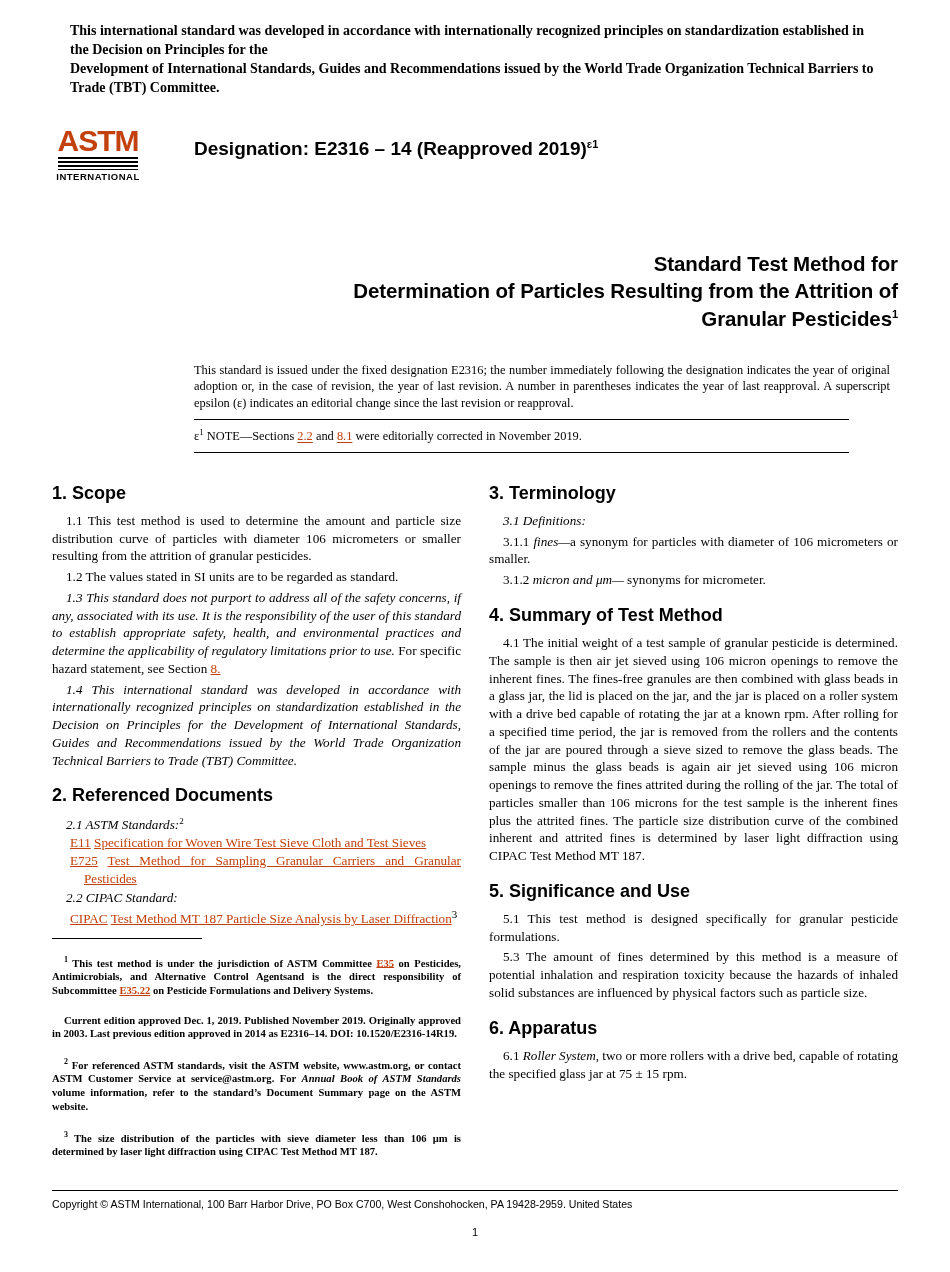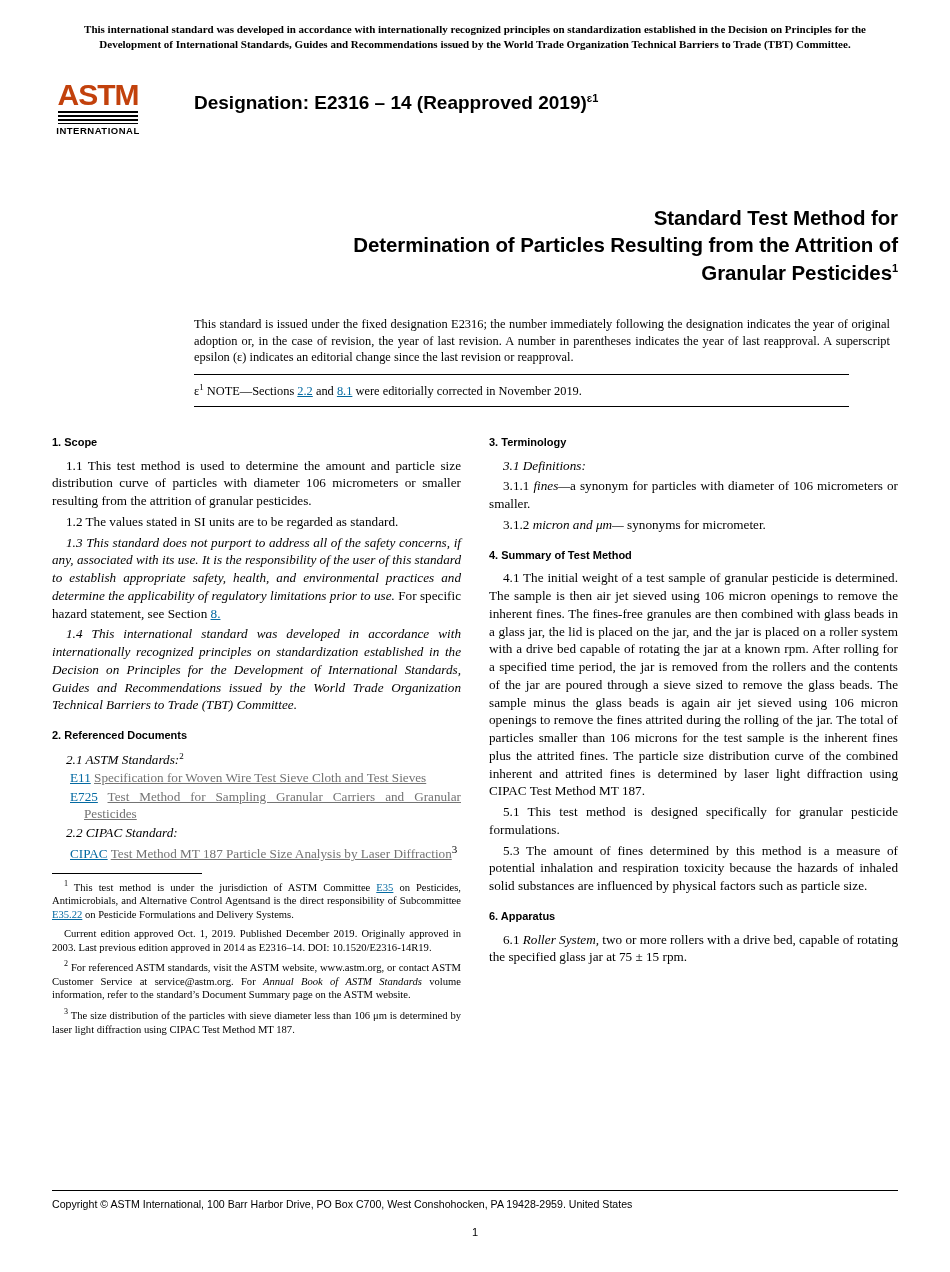--- a/index.html
+++ b/index.html
@@ -16,23 +16,22 @@
   .page {
     position: relative;
     width: 950px;
     height: 1272px;
     box-sizing: border-box;
     padding: 18px 52px 0 52px;
   }
   .tbt-header {
     font-family: "Liberation Serif", serif;
     font-weight: bold;
-    font-size: 11px;
+    font-size: 14px;
     line-height: 1.35;
-    text-align: center;
     margin: 4px 18px 0 18px;
   }
   .desig-row {
     display: flex;
     align-items: flex-start;
     margin-top: 26px;
   }
   .logo-box {
     width: 92px;
     flex: 0 0 92px;
@@ -113,41 +112,41 @@
   .epsilon-note sup {
     font-size: 9px;
   }
   .rule2 {
     border: none;
     border-top: 0.8px solid #000;
     margin: 0 0 0 142px;
     width: 655px;
   }
   .link {
-    color: #0369a1;
+    color: #c2410c;
   }
   .link-blue {
-    color: #737373;
+    color: #c2410c;
     text-decoration: underline;
   }
   .columns {
     display: flex;
     margin-top: 28px;
     gap: 28px;
   }
   .col {
     width: 413px;
     font-size: 13.2px;
     line-height: 1.345;
     text-align: justify;
   }
   .sec-head {
     font-family: "Liberation Sans", sans-serif;
     font-weight: bold;
-    font-size: 11px;
+    font-size: 18px;
     margin: 14px 0 7px 0;
   }
   .sec-head:first-child {
     margin-top: 0;
   }
   p.para {
     margin: 0 0 3px 0;
     text-indent: 14px;
   }
   .ital {
@@ -172,22 +171,23 @@
     border-top: 0.8px solid #000;
     width: 150px;
     margin: 10px 0 5px 0;
   }
   .footnotes {
     font-size: 10.6px;
     line-height: 1.3;
     text-align: justify;
   }
   .footnotes p {
-    margin: 5px 0 0 0;
+    margin: 16px 0 0 0;
     text-indent: 12px;
+    font-weight: bold;
   }
   .footnotes sup {
     font-size: 8px;
   }
   .footer {
     position: absolute;
     left: 52px;
     bottom: 34px;
     width: 846px;
   }
@@ -259,37 +259,38 @@
       <p class="ref-label"><span>2.1  ASTM Standards:</span><sup>2</sup></p>
       <p class="ref-item"><a class="link" href="#">E11</a> <a class="link-blue" href="#">Specification for Woven Wire Test Sieve Cloth and Test Sieves</a></p>
       <p class="ref-item"><a class="link" href="#">E725</a> <a class="link-blue" href="#">Test Method for Sampling Granular Carriers and Granular Pesticides</a></p>
       <p class="ref-label">2.2  CIPAC Standard:</p>
       <p class="ref-item"><a class="link" href="#">CIPAC</a> <a class="link-blue" href="#">Test Method MT 187 Particle Size Analysis by Laser Diffraction</a><sup>3</sup></p>
 
       <hr class="footnote-rule">
 
       <div class="footnotes">
         <p><sup>1</sup><span> This test method is under the jurisdiction of ASTM Committee </span><a class="link" href="#">E35</a><span> on Pesticides, Antimicrobials, and Alternative Control Agentsand is the direct responsibility of Subcommittee </span><a class="link" href="#">E35.22</a><span> on Pesticide Formulations and Delivery Systems.</span></p>
-        <p>Current edition approved Oct. 1, 2019. Published December 2019. Originally approved in 2003. Last previous edition approved in 2014 as E2316–14. DOI: 10.1520/E2316-14R19.</p>
+        <p>Current edition approved Dec. 1, 2019. Published November 2019. Originally approved in 2003. Last previous edition approved in 2014 as E2316–14. DOI: 10.1520/E2316-14R19.</p>
         <p><sup>2</sup><span> For referenced ASTM standards, visit the ASTM website, www.astm.org, or contact ASTM Customer Service at service@astm.org. For </span><span class="ital">Annual Book of ASTM Standards</span><span> volume information, refer to the standard’s Document Summary page on the ASTM website.</span></p>
         <p><sup>3</sup><span> The size distribution of the particles with sieve diameter less than 106 μm is determined by laser light diffraction using CIPAC Test Method MT 187.</span></p>
       </div>
 
     </div>
 
     <div class="col">
 
       <div class="sec-head">3.  Terminology</div>
       <p class="para ital">3.1  Definitions:</p>
       <p class="para"><span>3.1.1  </span><span class="ital">fines—</span><span>a synonym for particles with diameter of 106 micrometers or smaller.</span></p>
       <p class="para"><span>3.1.2  </span><span class="ital">micron and μm—</span><span> synonyms for micrometer.</span></p>
 
       <div class="sec-head">4.  Summary of Test Method</div>
       <p class="para">4.1  The initial weight of a test sample of granular pesticide is determined. The sample is then air jet sieved using 106 micron openings to remove the inherent fines. The fines-free granules are then combined with glass beads in a glass jar, the lid is placed on the jar, and the jar is placed on a roller system with a drive bed capable of rotating the jar at a known rpm. After rolling for a specified time period, the jar is removed from the rollers and the contents of the jar are poured through a sieve sized to remove the glass beads. The sample minus the glass beads is again air jet sieved using 106 micron openings to remove the fines attrited during the rolling of the jar. The total of particles smaller than 106 microns for the test sample is the inherent fines plus the attrited fines. The particle size distribution curve of the combined inherent and attrited fines is determined by laser light diffraction using CIPAC Test Method MT 187.</p>
 
+      <div class="sec-head">5.  Significance and Use</div>
       <p class="para">5.1  This test method is designed specifically for granular pesticide formulations.</p>
       <p class="para">5.3  The amount of fines determined by this method is a measure of potential inhalation and respiration toxicity because the hazards of inhaled solid substances are influenced by physical factors such as particle size.</p>
 
       <div class="sec-head">6.  Apparatus</div>
       <p class="para"><span>6.1  </span><span class="ital">Roller System,</span><span> two or more rollers with a drive bed, capable of rotating the specified glass jar at 75 ± 15 rpm.</span></p>
 
     </div>
 
   </div>
 

